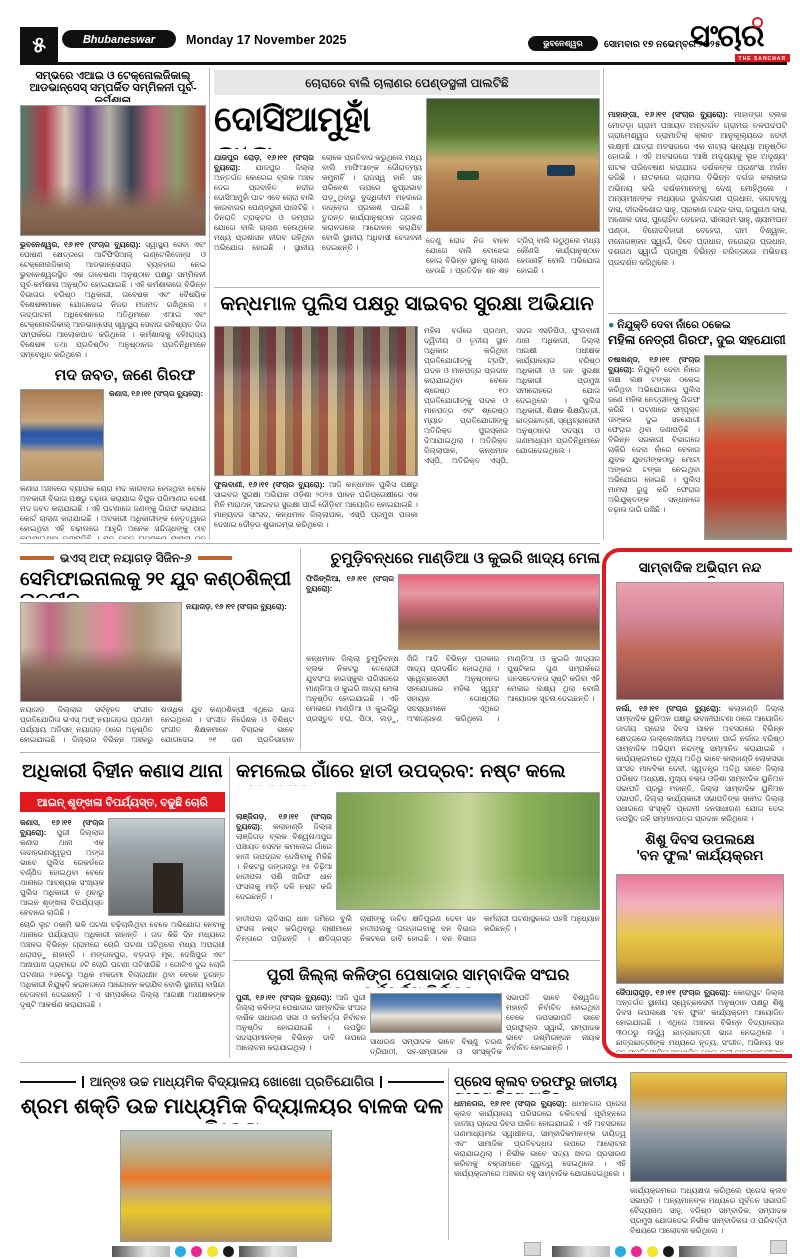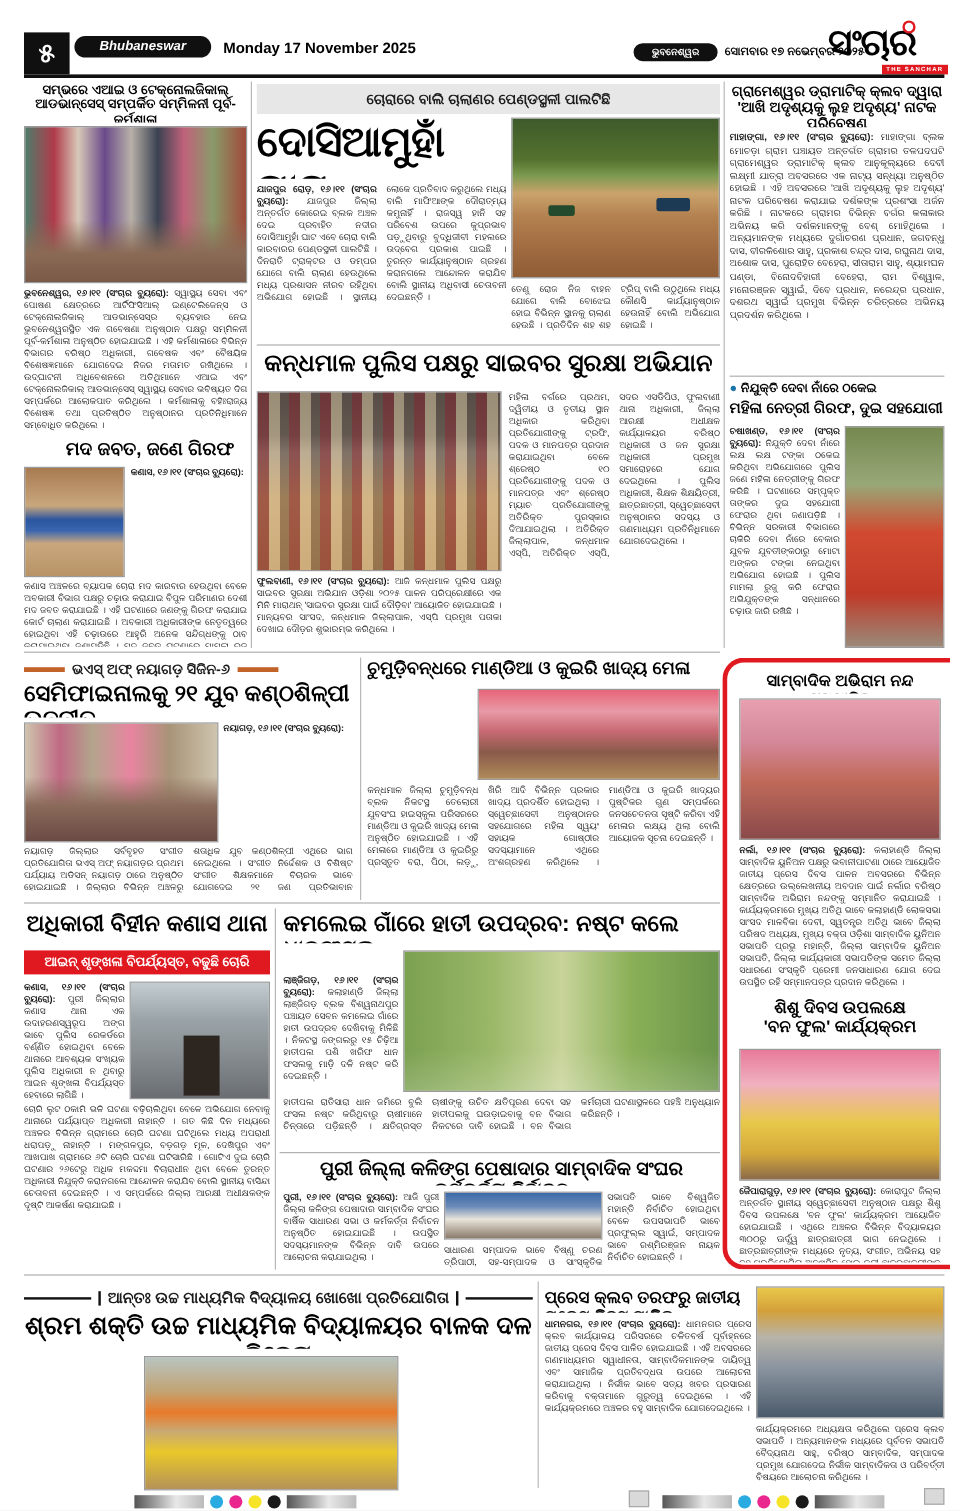--- a/index.html
+++ b/index.html
@@ -109,21 +109,20 @@
   <div class="abs photo ph-ghat" style="left:426px;top:98px;width:174px;height:134px;">
     <span class="tractor" style="left:30px;top:72px;width:22px;height:9px;"></span>
     <span class="tractor" style="left:120px;top:66px;width:28px;height:11px;background:#1d3a55;"></span>
   </div>
   <div class="abs body cols2" style="left:214px;top:153px;width:208px;height:128px;">
     <span class="by">ଯାଜପୁର ରୋଡ଼, ୧୬।୧୧ (ସଂଚାର ବ୍ୟୁରୋ):</span>
     <span>ଯାଜପୁର ଜିଲ୍ଲା ଅନ୍ତର୍ଗତ କୋରେଇ ବ୍ଲକ ଅଞ୍ଚଳ ଦେଇ ପ୍ରବାହିତ ନଦୀର ଦୋସିଆମୁହାଁ ଘାଟ ଏବେ ଚୋରା ବାଲି କାରବାରର ପେଣ୍ଡସ୍ଥଳୀ ପାଲଟିଛି । ଦିନରାତି ଟ୍ରାକ୍ଟର ଓ ଡମ୍ପର ଯୋଗେ ବାଲି ଚାଲାଣ ହେଉଥିଲେ ମଧ୍ୟ ପ୍ରଶାସନ ନୀରବ ରହିଥିବା ଅଭିଯୋଗ ହୋଇଛି । ସ୍ଥାନୀୟ ଲୋକେ ପ୍ରତିବାଦ କରୁଥିଲେ ମଧ୍ୟ ବାଲି ମାଫିଆଙ୍କ ଦୌରାତ୍ମ୍ୟ କମୁନାହିଁ । ରାଜସ୍ୱ ହାନି ସହ ପରିବେଶ ଉପରେ କୁପ୍ରଭାବ ପଡ଼ୁଥିବାରୁ ବୁଦ୍ଧିଜୀବୀ ମହଲରେ ଉଦ୍‌ବେଗ ପ୍ରକାଶ ପାଇଛି । ତୁରନ୍ତ କାର୍ଯ୍ୟାନୁଷ୍ଠାନ ଗ୍ରହଣ କରାନଗଲେ ଆନ୍ଦୋଳନ କରାଯିବ ବୋଲି ସ୍ଥାନୀୟ ଅଧିବାସୀ ଚେତାବନୀ ଦେଇଛନ୍ତି ।</span>
   </div>
   <div class="abs body cols2" style="left:426px;top:236px;width:174px;height:45px;">ତେଣୁ ରୋଜ ନିଜ ବାହନ ଯୋଗେ ବାଲି ବୋଝେଇ ହୋଇ ବିଭିନ୍ନ ସ୍ଥାନକୁ ଚାଲାଣ ହେଉଛି । ପ୍ରତିଦିନ ଶହ ଶହ ଟ୍ରିପ୍ ବାଲି ଉଠୁଥିଲେ ମଧ୍ୟ କୌଣସି କାର୍ଯ୍ୟାନୁଷ୍ଠାନ ହେଉନାହିଁ ବୋଲି ଅଭିଯୋଗ ହୋଇଛି ।</div>
 
-  <div class="abs hl center" style="left:608px;top:70px;width:179px;height:36px;font-size:12px;">ଗ୍ରାମେଶ୍ୱର ଡ୍ରାମାଟିକ୍ କ୍ଲବ ଦ୍ୱାରା 'ଆଖି ଅଦୃଶ୍ୟକୁ ଲୁହ ଅଦୃଶ୍ୟ' ନାଟକ ପରିବେଷଣ</div>
   <div class="abs body" style="left:608px;top:110px;width:179px;height:198px;font-size:8px;">
     <span class="by">ମାହାଙ୍ଗା, ୧୬।୧୧ (ସଂଚାର ବ୍ୟୁରୋ):</span>
     <span>ମାହାଙ୍ଗା ବ୍ଲକ ମୋଚଡ଼ା ଗ୍ରାମ ପଞ୍ଚାୟତ ଅନ୍ତର୍ଗତ ଗ୍ରାମର ତଳପଦପଟି ଗ୍ରାମେଶ୍ୱର ଡ୍ରାମାଟିକ୍ କ୍ଲବ ଆନୁକୂଲ୍ୟରେ ଦେବୀ ଲକ୍ଷ୍ମୀ ଯାତ୍ରା ଅବସରରେ ଏକ ନାଟ୍ୟ ସନ୍ଧ୍ୟା ଅନୁଷ୍ଠିତ ହୋଇଛି । ଏହି ଅବସରରେ 'ଆଖି ଅଦୃଶ୍ୟକୁ ଲୁହ ଅଦୃଶ୍ୟ' ନାଟକ ପରିବେଷଣ କରାଯାଇ ଦର୍ଶକଙ୍କ ପ୍ରଶଂସା ଅର୍ଜନ କରିଛି । ନାଟକରେ ଗ୍ରାମର ବିଭିନ୍ନ ବର୍ଗର କଳାକାର ଅଭିନୟ କରି ଦର୍ଶକମାନଙ୍କୁ ବେଶ୍ ମୋହିଥିଲେ । ଅନ୍ୟମାନଙ୍କ ମଧ୍ୟରେ ଦୁର୍ଗାଚରଣ ପ୍ରଧାନ, ଜଗବନ୍ଧୁ ଦାସ, ବୀରକିଶୋର ସାହୁ, ପ୍ରକାଶ ଚନ୍ଦ୍ର ଦାସ, ରଘୁନାଥ ଦାସ, ଅଶୋକ ଦାସ, ପୁରୋହିତ ବେହେରା, ସୀତାରାମ ସାହୁ, ଶ୍ୟାମଘନ ପଣ୍ଡା, ବିନୋଦବିହାରୀ ବେହେରା, ରାମ ବିଶ୍ୱାଳ, ମନୋରଞ୍ଜନ ସ୍ୱାଇଁ, ଦିବେ ପ୍ରଧାନ, ନରେନ୍ଦ୍ର ପ୍ରଧାନ, ଦଶରଥ ସ୍ୱାଇଁ ପ୍ରମୁଖ ବିଭିନ୍ନ ଚରିତ୍ରରେ ଅଭିନୟ ପ୍ରଦର୍ଶନ କରିଥିଲେ ।</span>
   </div>
 
   <div class="abs hl center" style="left:214px;top:292px;width:386px;height:28px;font-size:20px;">କନ୍ଧମାଳ ପୁଲିସ ପକ୍ଷରୁ ସାଇବର ସୁରକ୍ଷା ଅଭିଯାନ</div>
   <div class="abs photo ph-flags" style="left:214px;top:326px;width:204px;height:150px;"></div>
   <div class="abs body" style="left:214px;top:480px;width:204px;height:60px;">
     <span class="by">ଫୁଲବାଣୀ, ୧୬।୧୧ (ସଂଚାର ବ୍ୟୁରୋ):</span>
     <span>ଆଜି କନ୍ଧମାଳ ପୁଲିସ ପକ୍ଷରୁ ସାଇବର ସୁରକ୍ଷା ଅଭିଯାନ ଓଡ଼ିଶା ୨୦୨୫ ପାଳନ ପରିପ୍ରେକ୍ଷୀରେ ଏକ ମିନି ମାରାଥନ୍ 'ସାଇବର ସୁରକ୍ଷା ପାଇଁ ଦୌଡ଼ିବା' ଆୟୋଜିତ ହୋଇଯାଇଛି । ମାନ୍ୟବର ସାଂସଦ, କନ୍ଧମାଳ ଜିଲ୍ଲାପାଳ, ଏସ୍‌ପି ପ୍ରମୁଖ ପତାକା ଦେଖାଇ ଦୌଡ଼ର ଶୁଭାରମ୍ଭ କରିଥିଲେ ।</span>
@@ -146,21 +145,24 @@
     <span style="font-weight:bold;font-size:12px;white-space:nowrap;">ଭଏସ୍ ଅଫ୍ ନୟାଗଡ଼ ସିଜିନ-୬</span>
     <span class="dash"></span>
   </div>
   <div class="abs hl" style="left:20px;top:568px;width:278px;height:30px;font-size:19px;">ସେମିଫାଇନାଲକୁ ୨୧ ଯୁବ କଣ୍ଠଶିଳ୍ପୀ ଉନ୍ନୀତ</div>
   <div class="abs photo ph-voice" style="left:20px;top:602px;width:162px;height:100px;"></div>
   <div class="abs body" style="left:186px;top:602px;width:108px;height:100px;">
     <span class="by">ନୟାଗଡ଼, ୧୬।୧୧ (ସଂଚାର ବ୍ୟୁରୋ):</span>
   </div>
   <div class="abs body cols2" style="left:20px;top:705px;width:274px;height:43px;">ନୟାଗଡ଼ ଜିଲ୍ଲାର ସର୍ବବୃହତ ସଂଗୀତ ପ୍ରତିଯୋଗିତା ଭଏସ୍ ଅଫ୍ ନୟାଗଡ଼ର ପ୍ରଥମ ପର୍ଯ୍ୟାୟ ଅଡିସନ୍ ନୟାଗଡ଼ ଠାରେ ଅନୁଷ୍ଠିତ ହୋଇଯାଇଛି । ଜିଲ୍ଲାର ବିଭିନ୍ନ ଅଞ୍ଚଳରୁ ଶତାଧିକ ଯୁବ କଣ୍ଠଶିଳ୍ପୀ ଏଥିରେ ଭାଗ ନେଇଥିଲେ । ସଂଗୀତ ନିର୍ଦ୍ଦେଶକ ଓ ବିଶିଷ୍ଟ ସଂଗୀତ ଶିକ୍ଷକମାନେ ବିଚାରକ ଭାବେ ଯୋଗଦେଇ ୨୧ ଜଣ ପ୍ରତିଭାବାନ କଣ୍ଠଶିଳ୍ପୀଙ୍କୁ ସେମିଫାଇନାଲକୁ ଉନ୍ନୀତ କରିଥିଲେ । ଏହି ପ୍ରତିଯୋଗିତାରେ ୮୬ ଜଣ ପ୍ରତିଯୋଗୀ ଯୋଗଦେଇଥିଲେ । ଆଗାମୀ ଦିନରେ ସେମିଫାଇନାଲ ଓ ଗ୍ରାଣ୍ଡ ଫିନାଲେ ଅନୁଷ୍ଠିତ ହେବ ବୋଲି ଆୟୋଜକ କମିଟି ପକ୍ଷରୁ ସୂଚନା ଦିଆଯାଇଛି ।</div>
 
-  <div class="abs hl" style="left:306px;top:550px;width:294px;height:20px;font-size:15px;">ଚୁମୁଡ଼ିବନ୍ଧରେ ମାଣ୍ଡିଆ ଓ କୁଇରି ଖାଦ୍ୟ ମେଳା</div>
+  <div class="abs hl" style="left:306px;top:550px;width:294px;height:20px;font-size:15px;text-align:right;">ଚୁମୁଡ଼ିବନ୍ଧରେ ମାଣ୍ଡିଆ ଓ କୁଇରି ଖାଦ୍ୟ ମେଳା</div>
+  <div class="abs body" style="left:306px;top:574px;width:88px;height:76px;">
+    <span class="by">ଫିରିଙ୍ଗିଆ, ୧୬।୧୧ (ସଂଚାର ବ୍ୟୁରୋ):</span>
+  </div>
   <div class="abs photo ph-food" style="left:398px;top:574px;width:202px;height:76px;"></div>
   <div class="abs body cols3" style="left:306px;top:654px;width:294px;height:94px;">କନ୍ଧମାଳ ଜିଲ୍ଲା ଚୁମୁଡ଼ିବନ୍ଧ ବ୍ଲକ ନିକଟସ୍ଥ ତେଲୋରୀ ଯୁବସଂଘ ହାଇସ୍କୁଲ ପରିସରରେ ମାଣ୍ଡିଆ ଓ କୁଇରି ଖାଦ୍ୟ ମେଳା ଅନୁଷ୍ଠିତ ହୋଇଯାଇଛି । ଏହି ମେଳାରେ ମାଣ୍ଡିଆ ଓ କୁଇରିରୁ ପ୍ରସ୍ତୁତ ବରା, ପିଠା, ଲଡ଼ୁ, ଖିରି ଆଦି ବିଭିନ୍ନ ପ୍ରକାର ଖାଦ୍ୟ ପ୍ରଦର୍ଶିତ ହୋଇଥିଲା । ସ୍ୱେଚ୍ଛାସେବୀ ଅନୁଷ୍ଠାନର ସହଯୋଗରେ ମହିଳା ସ୍ୱୟଂ ସହାୟକ ଗୋଷ୍ଠୀର ସଦସ୍ୟାମାନେ ଏଥିରେ ଅଂଶଗ୍ରହଣ କରିଥିଲେ । ମାଣ୍ଡିଆ ଓ କୁଇରି ଖାଦ୍ୟର ପୁଷ୍ଟିକର ଗୁଣ ସମ୍ପର୍କରେ ଜନସଚେତନତା ସୃଷ୍ଟି କରିବା ଏହି ମେଳାର ଲକ୍ଷ୍ୟ ଥିଲା ବୋଲି ଆୟୋଜକ ସୂଚନା ଦେଇଛନ୍ତି ।</div>
 
   <div class="abs" style="left:602px;top:548px;width:190px;height:510px;border-left:4px solid #e0181f;border-top:4px solid #e0181f;border-bottom:4px solid #e0181f;border-radius:18px 0 0 18px;"></div>
 
   <div class="abs hl center" style="left:616px;top:560px;width:168px;height:18px;font-size:13.5px;">ସାମ୍ବାଦିକ ଅଭିରାମ ନନ୍ଦ ସମ୍ମାନିତ</div>
   <div class="abs photo ph-award" style="left:616px;top:582px;width:168px;height:118px;"></div>
   <div class="abs body" style="left:616px;top:704px;width:168px;height:122px;">
     <span class="by">ନର୍ଲା, ୧୬।୧୧ (ସଂଚାର ବ୍ୟୁରୋ):</span>
     <span>କଲାହାଣ୍ଡି ଜିଲ୍ଲା ସାମ୍ବାଦିକ ୟୁନିଅନ ପକ୍ଷରୁ ଭବାନୀପାଟଣା ଠାରେ ଆୟୋଜିତ ଜାତୀୟ ପ୍ରେସ ଦିବସ ପାଳନ ଅବସରରେ ବିଭିନ୍ନ କ୍ଷେତ୍ରରେ ଉଲ୍ଲେଖନୀୟ ଅବଦାନ ପାଇଁ ନର୍ଲାର ବରିଷ୍ଠ ସାମ୍ବାଦିକ ଅଭିରାମ ନନ୍ଦଙ୍କୁ ସମ୍ମାନିତ କରାଯାଇଛି । କାର୍ଯ୍ୟକ୍ରମରେ ମୁଖ୍ୟ ଅତିଥି ଭାବେ କଲାହାଣ୍ଡି ଲୋକସଭା ସାଂସଦ ମାଳବିକା ଦେବୀ, ସ୍ୱତନ୍ତ୍ର ଅତିଥି ଭାବେ ଜିଲ୍ଲା ପରିଷଦ ଅଧ୍ୟକ୍ଷ, ମୁଖ୍ୟ ବକ୍ତା ଓଡ଼ିଶା ସାମ୍ବାଦିକ ୟୁନିଅନ ସଭାପତି ପ୍ରଭୁ ମହାନ୍ତି, ଜିଲ୍ଲା ସାମ୍ବାଦିକ ୟୁନିଅନ ସଭାପତି, ଜିଲ୍ଲା କାର୍ଯ୍ୟକାରୀ ସଭାପତିଙ୍କ ସମେତ ଜିଲ୍ଲା ସଧାରଣେ ସଂସ୍କୃତି ପ୍ରେମୀ ଜନସାଧାରଣ ଯୋଗ ଦେଇ ଉପସ୍ଥିତ ରହି ସମ୍ମାନପତ୍ର ପ୍ରଦାନ କରିଥିଲେ ।</span>

